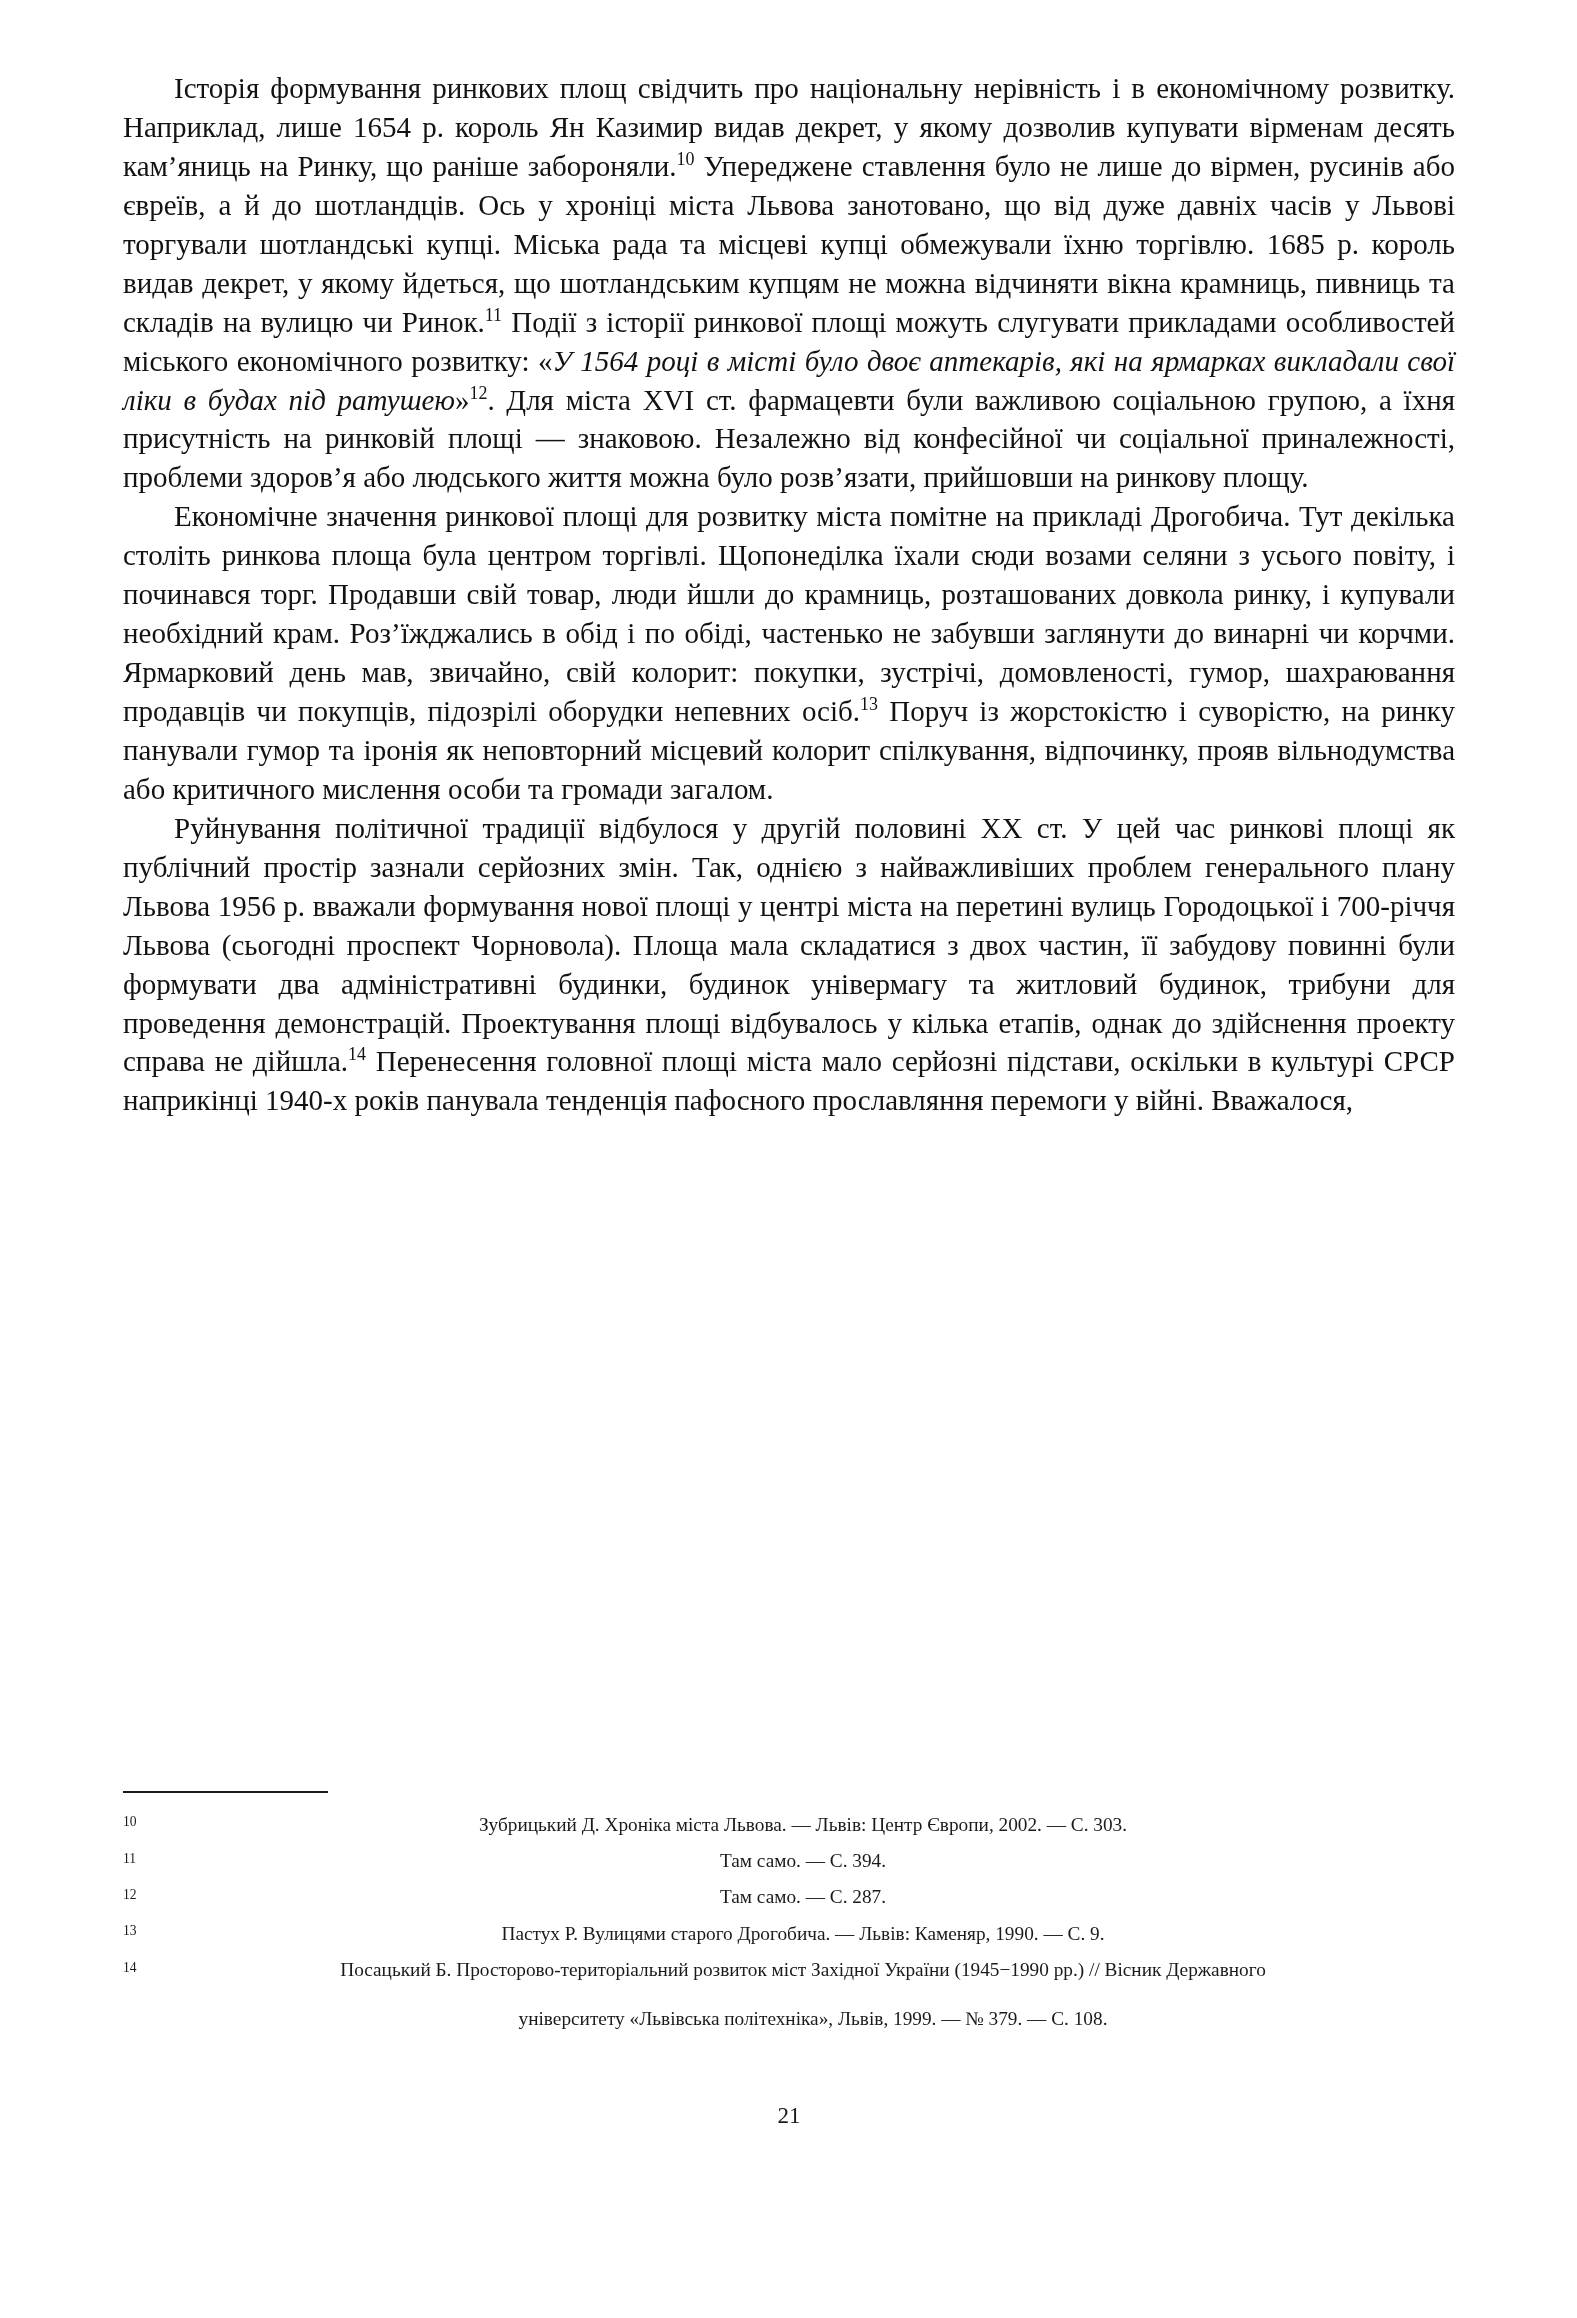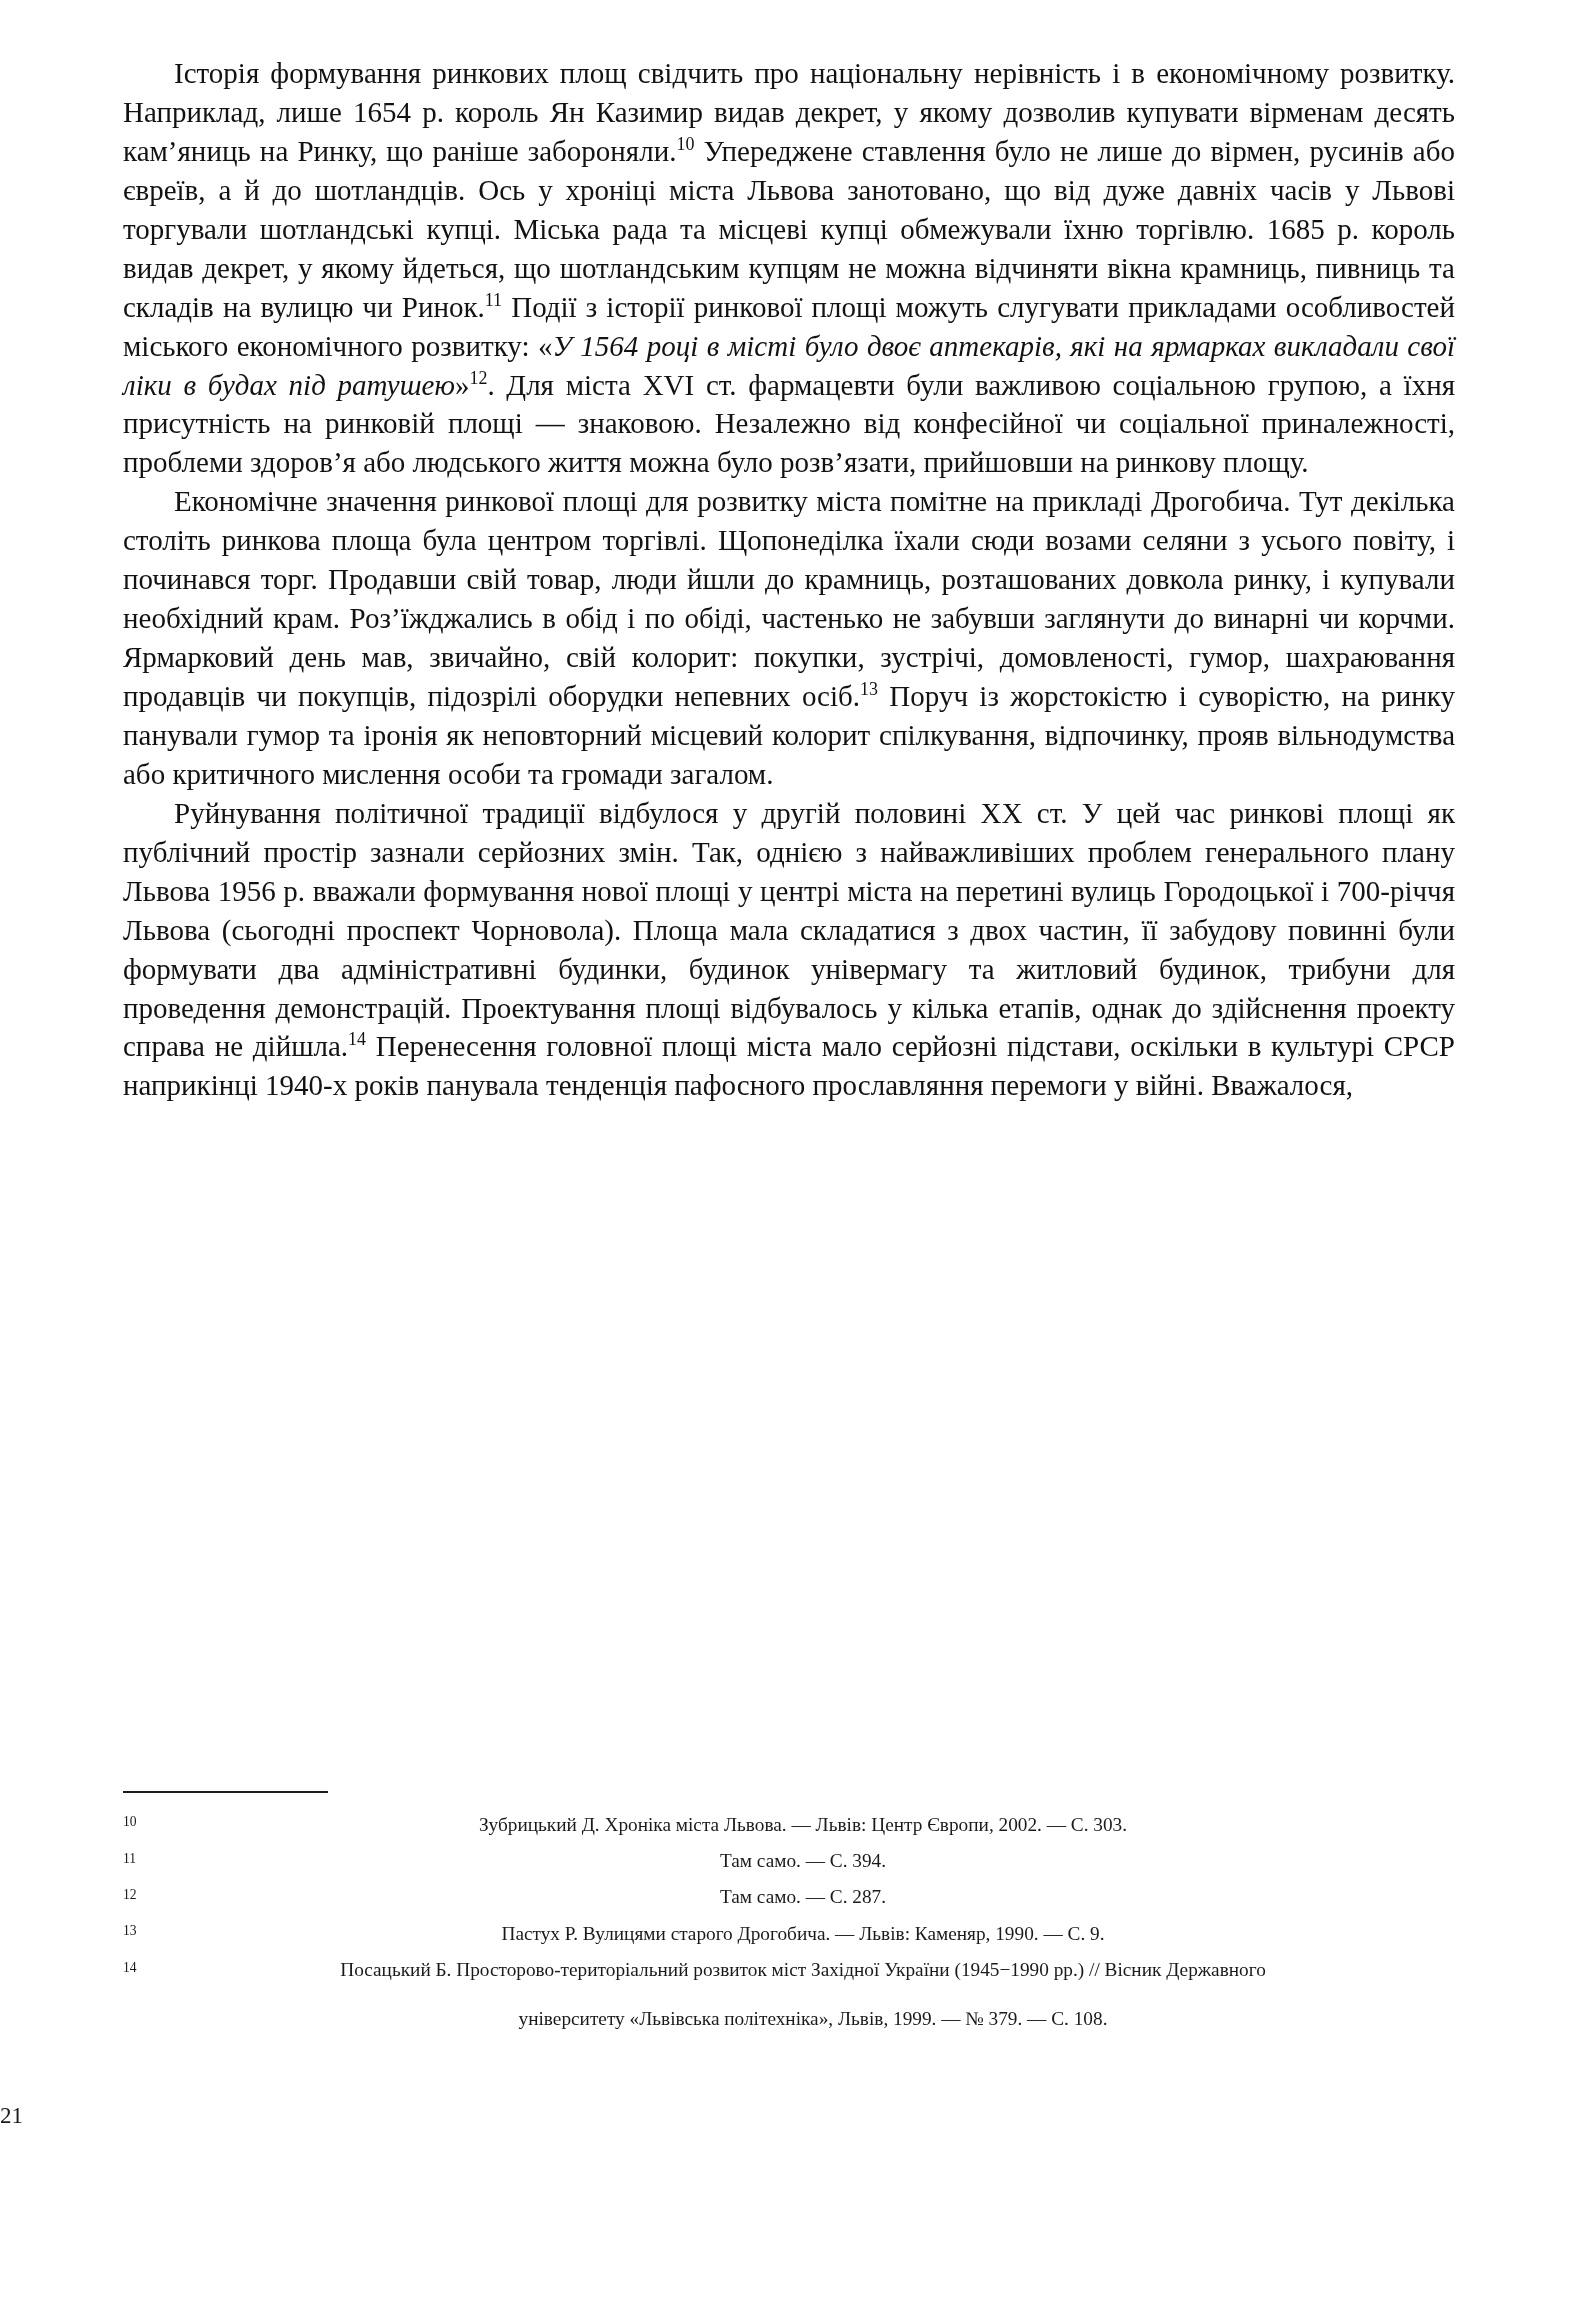--- a/index.html
+++ b/index.html
@@ -15,21 +15,21 @@
     position: relative;
     overflow: hidden;
   }
   .page {
     position: absolute;
     left: 0;
     top: 0;
     width: 1578px;
     height: 2177px;
     box-sizing: border-box;
-    padding: 54px 123px 33px 123px;
+    padding: 69px 123px 33px 123px;
   }
   .body-text {
     font-size: 29px;
     line-height: 1.343;
     text-align: justify;
     text-justify: inter-word;
     hyphens: manual;
     color: #121212;
   }
   .body-text p {
@@ -79,21 +79,21 @@
   .footnote .txt .cont {
     display: block;
     padding-left: 20px;
     margin-top: 21px;
   }
   .page-number {
     position: absolute;
     left: 0;
     right: 0;
     bottom: 48px;
-    text-align: left;
+    text-align: center;
     font-size: 23px;
     color: #1a1a1a;
   }
 </style>
 </head>
 <body>
 
 <div class="page">
 
   <div class="body-text">

